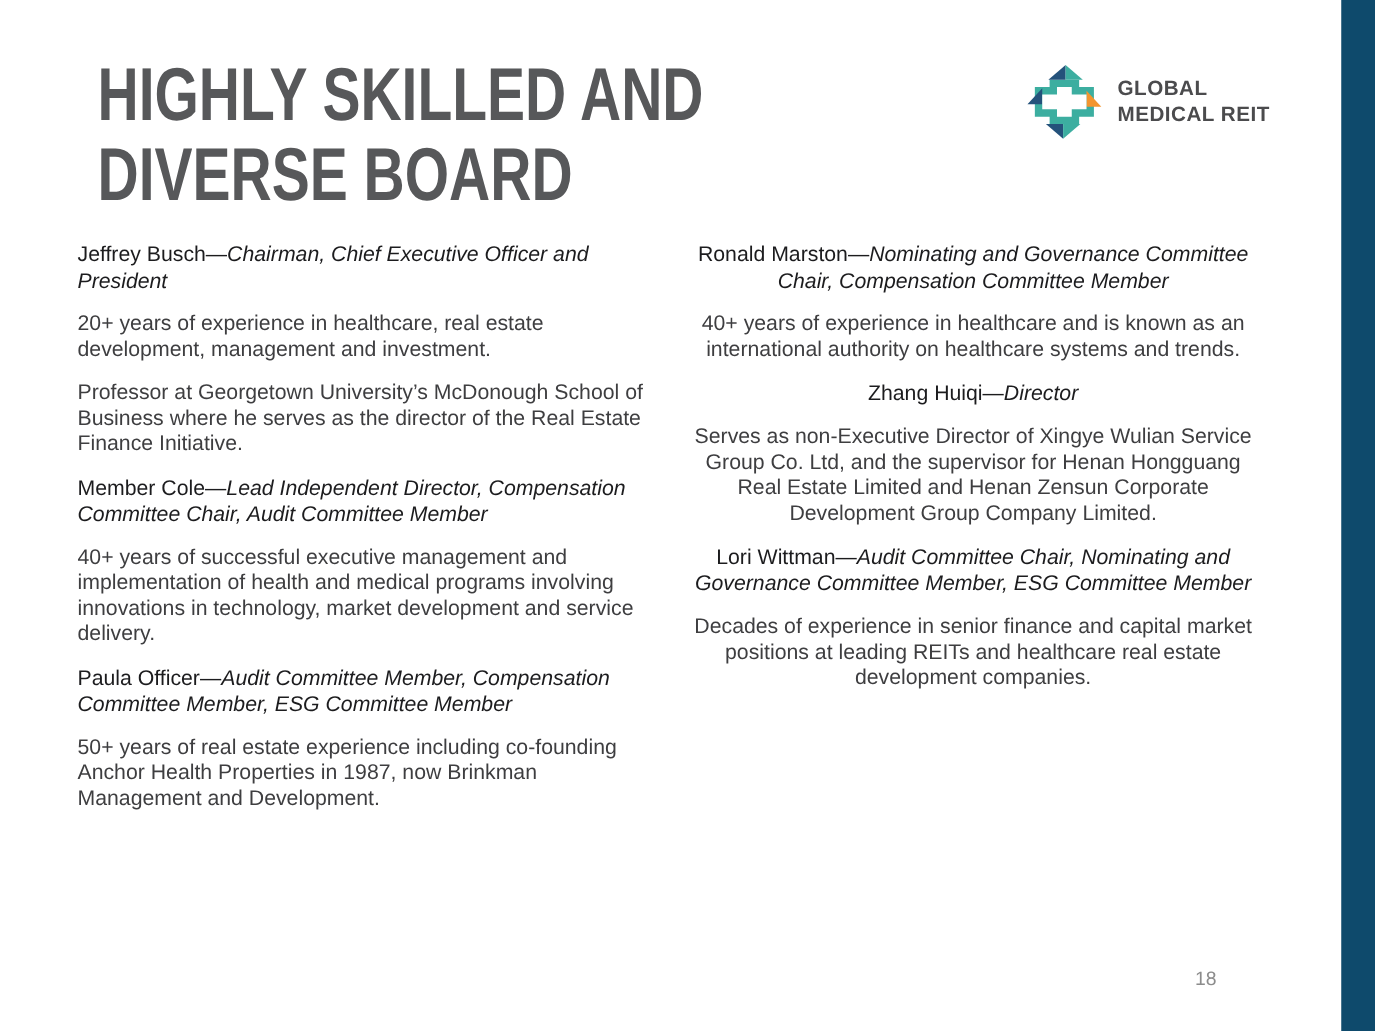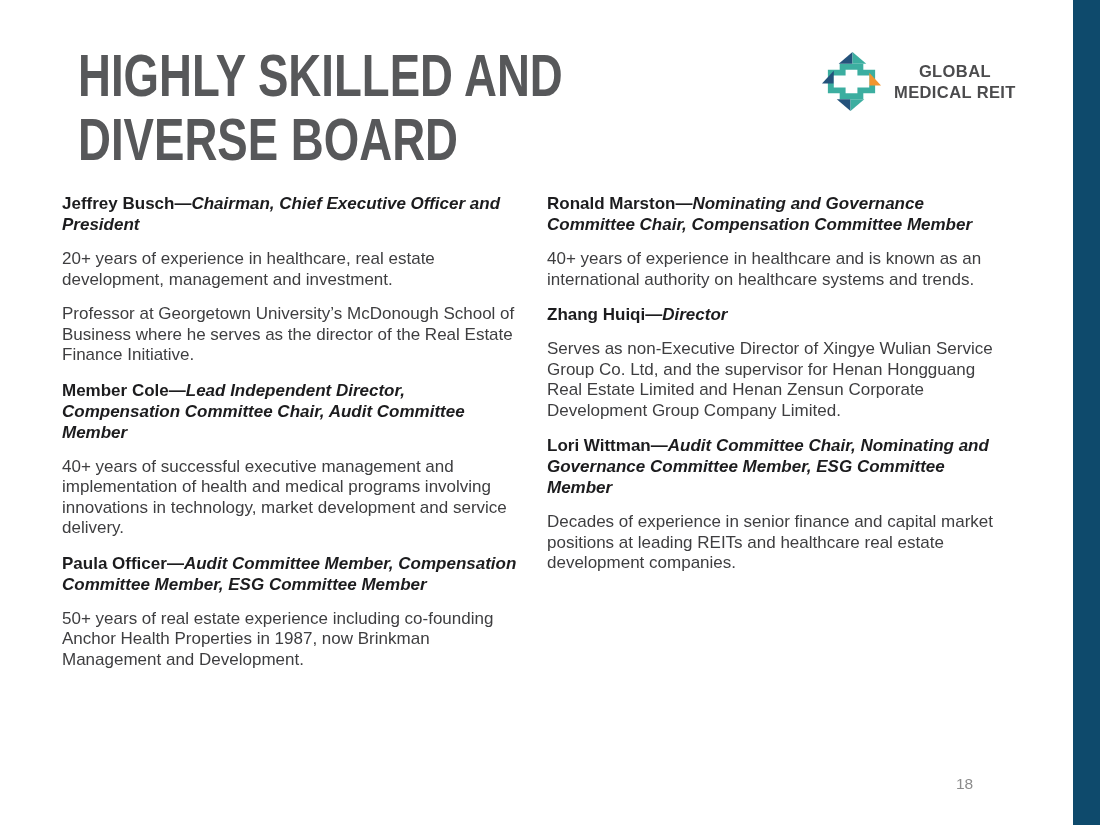--- a/index.html
+++ b/index.html
@@ -48,37 +48,36 @@
     flex: 0 0 auto;
   }
   .logo-text {
     margin-left: 11px;
     font-size: 16.5px;
     line-height: 21px;
     font-weight: bold;
     letter-spacing: 0.4px;
     color: #4B4B4D;
     white-space: nowrap;
-    text-align: center;
   }
   .columns {
     position: absolute;
     left: 62px;
     top: 193px;
     width: 948px;
     display: flex;
   }
   .col-left  { width: 458px; margin-right: 27px; }
-  .col-right { width: 463px; }
+  .col-right { width: 463px; text-align: center; }
   .entry h3 {
     font-size: 17px;
     line-height: 21px;
     margin: 0 0 14px 0;
     color: #1C1C1E;
-    font-weight: bold;
+    font-weight: normal;
     font-style: normal;
   }
   .entry h3 .role { font-style: italic; }
   .entry p {
     font-size: 17px;
     line-height: 20.5px;
     margin: 12px 0 14px 0;
     color: #3E3E40;
   }
   .page-number {

